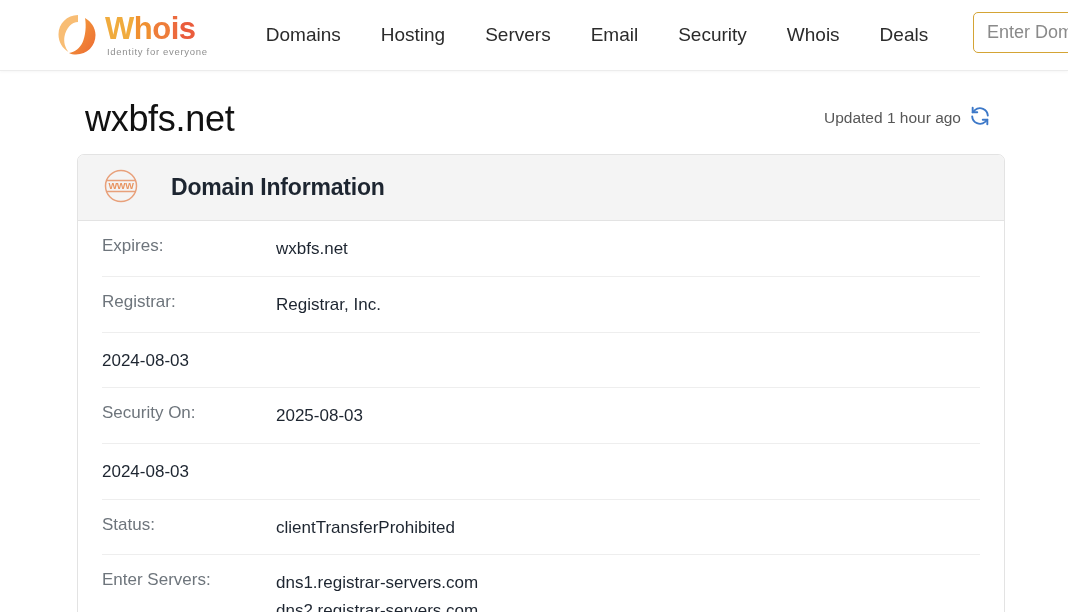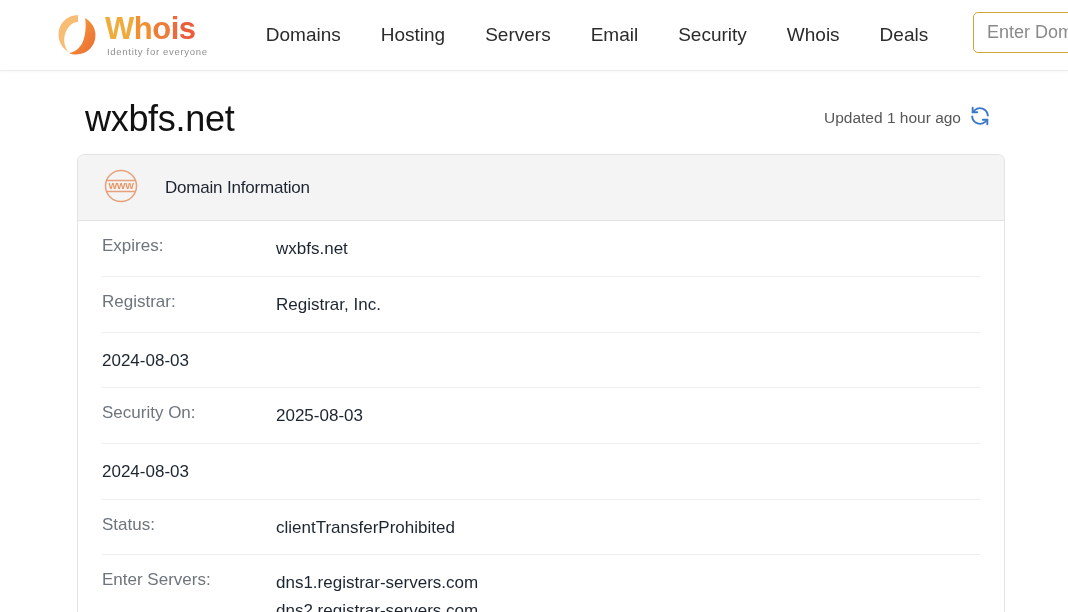--- a/index.html
+++ b/index.html
@@ -143,24 +143,24 @@
     background: #f4f4f4;
     border-bottom: 1px solid #e3e3e3;
     padding: 15px 24px;
     display: flex;
     align-items: center;
     gap: 23px;
     height: 66px;
   }
   .www-icon { flex: 0 0 auto; display: block; }
   .card-title {
-    font-size: 17px;
-    font-weight: normal;
+    font-size: 23px;
+    font-weight: bold;
     color: #1d2530;
-    margin: 2px;
+    margin: 8px;
     letter-spacing: -0.2px;
   }
   .card-body { padding: 0 24px; }
 
   .info-row {
     display: flex;
     align-items: flex-start;
     border-bottom: 1px solid #eeeeee;
     padding: 14px 0 13px 0;
     min-height: 49px;

